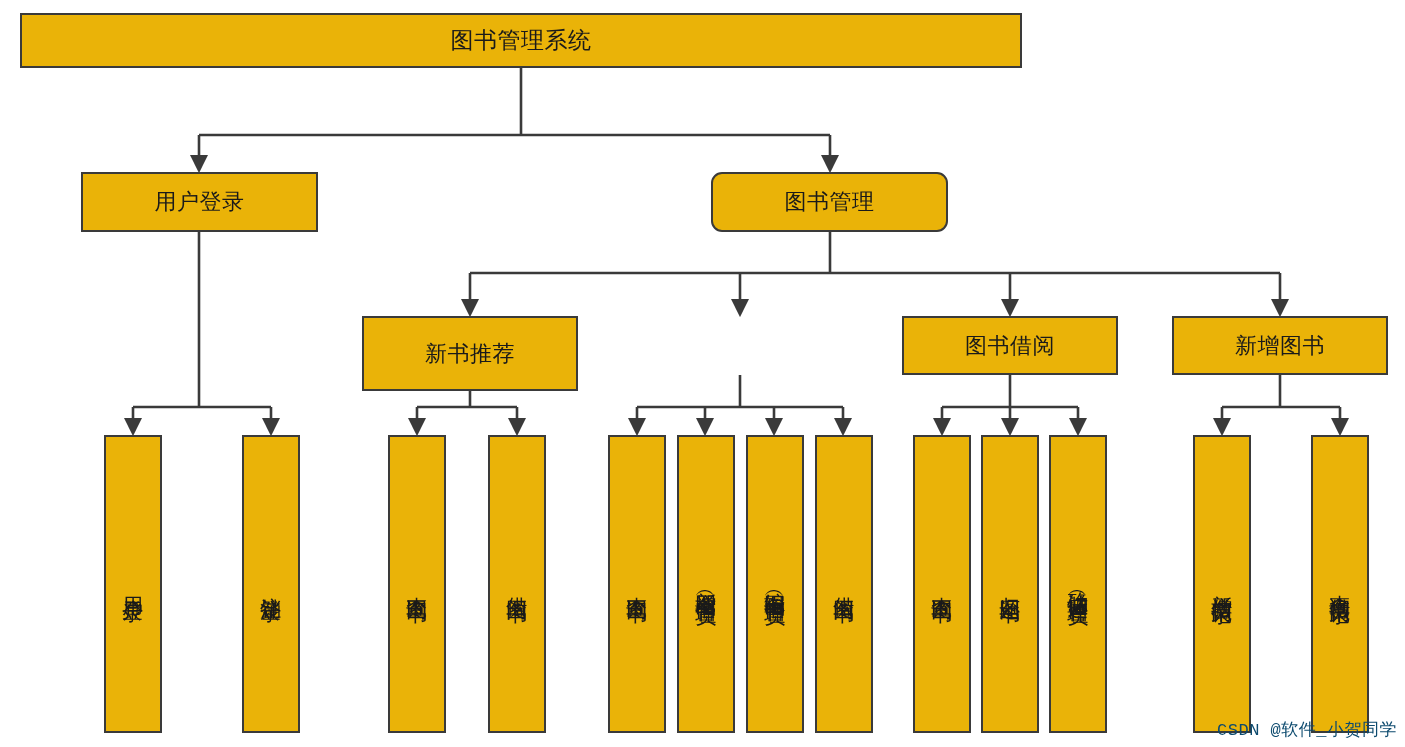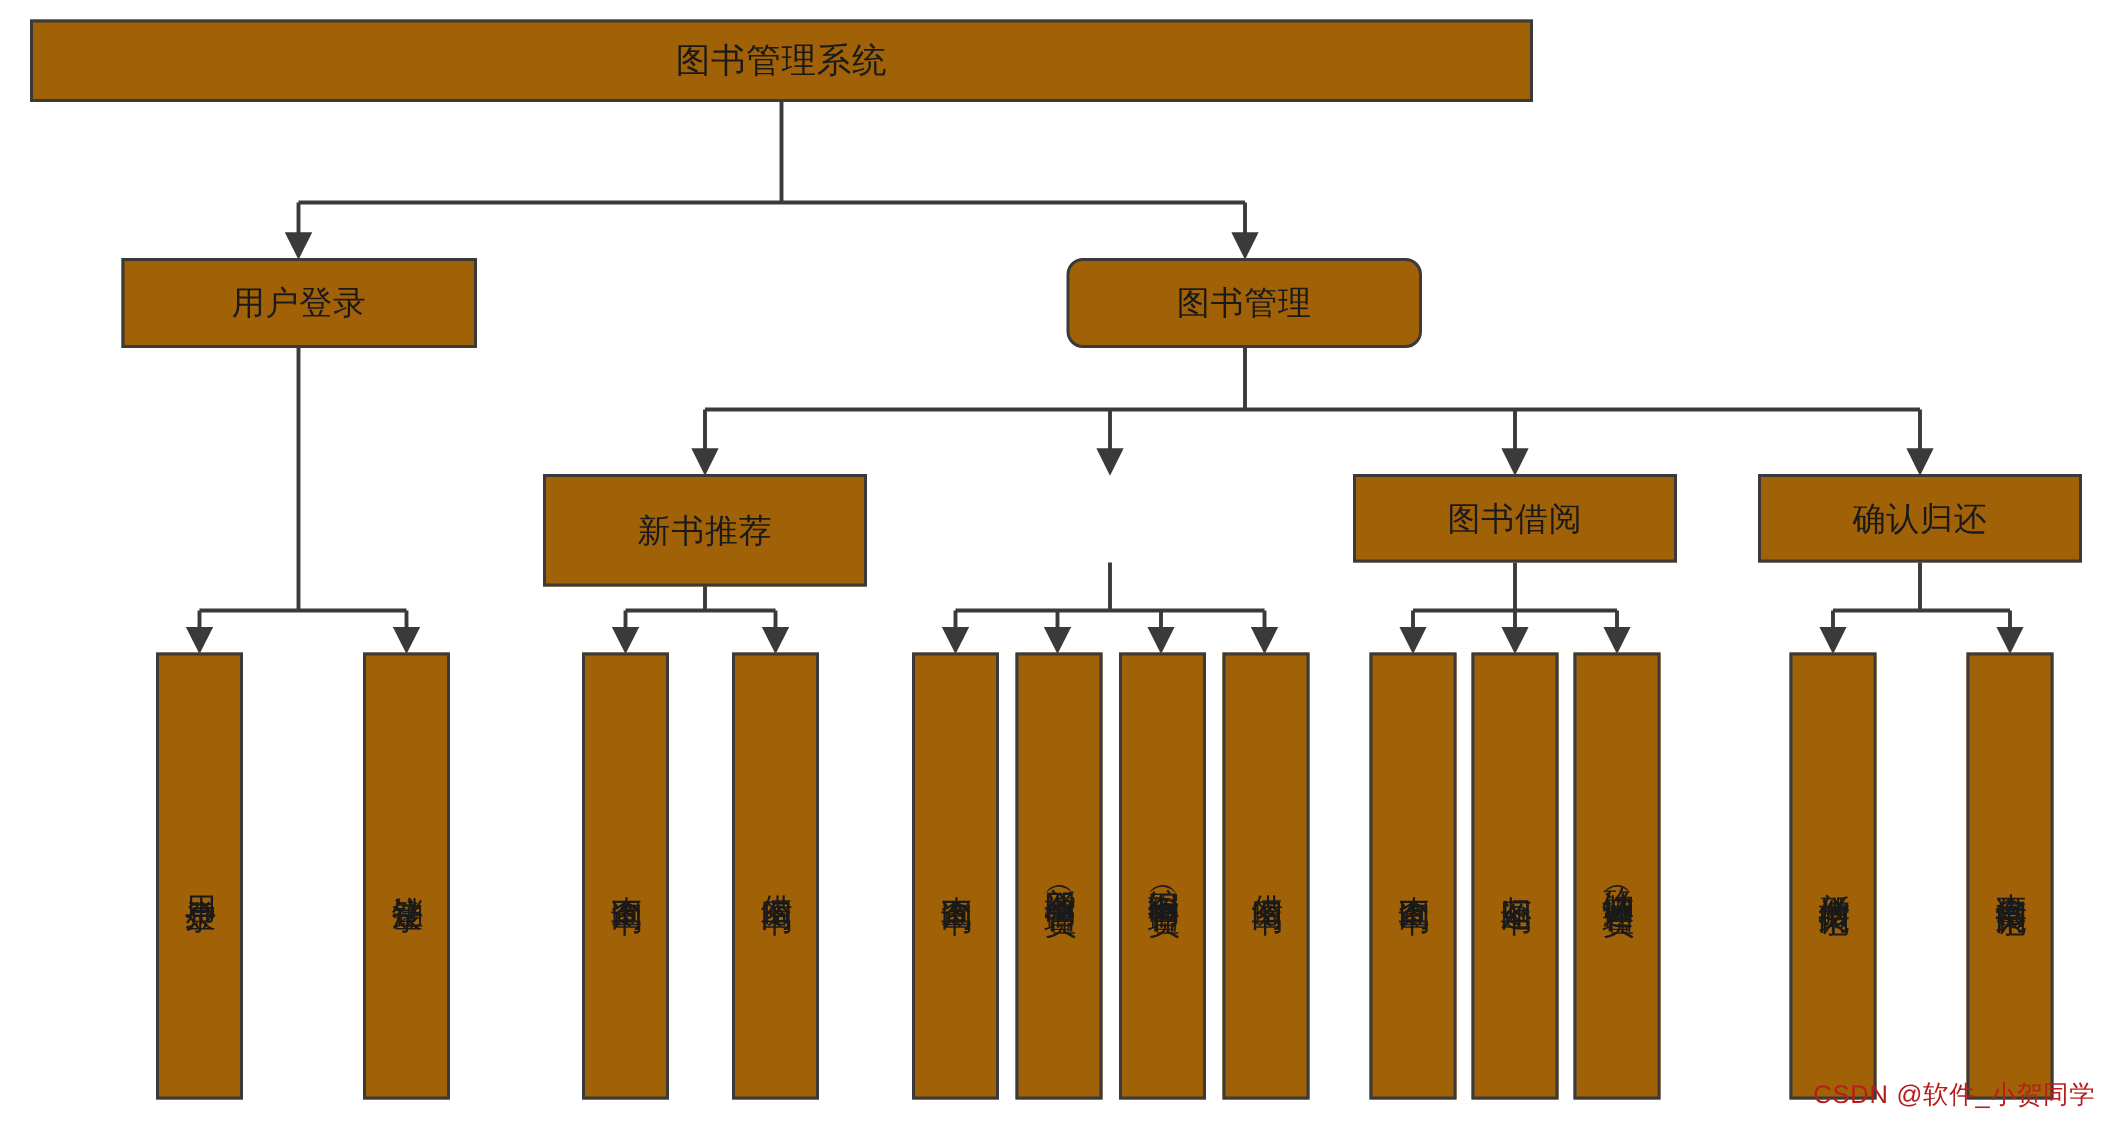--- a/index.html
+++ b/index.html
@@ -20,21 +20,21 @@
     position: absolute;
     left: 0;
     top: 0;
     width: 1405px;
     height: 747px;
     pointer-events: none;
   }
   .node {
     position: absolute;
     box-sizing: border-box;
-    background: #a16207;
+    background: #eab308;
     border: 2.5px solid #3a3a3a;
     display: flex;
     align-items: center;
     justify-content: center;
     z-index: 2;
   }
   .node .label {
     color: #1a1a1a;
     letter-spacing: 0.5px;
     white-space: nowrap;
@@ -57,25 +57,25 @@
     max-height: 100%;
   }
   .node.root .label {
     font-size: 23px;
   }
   #watermark {
     position: absolute;
     right: 8px;
     bottom: 6px;
     font-size: 17px;
-    color: #b91c1c;
+    color: #0c4a6e;
     letter-spacing: 0.5px;
     z-index: 5;
     white-space: nowrap;
-    font-family: Liberation Sans, sans-serif;
+    font-family: Liberation Mono, monospace;
   }
 </style>
 </head>
 <body>
 
 <div id="canvas">
 
   <svg id="edges" viewBox="0 0 1405 747">
     <defs>
       <marker id="arrow" viewBox="0 0 12 12" refX="6" refY="6" markerWidth="7" markerHeight="7" orient="auto-start-reverse">
@@ -145,21 +145,21 @@
   <div class="node horiz" style="left:362px; top:316px; width:216px; height:75px;">
     <span class="label">新书推荐</span>
   </div>
 
 
   <div class="node horiz" style="left:902px; top:316px; width:216px; height:59px;">
     <span class="label">图书借阅</span>
   </div>
 
   <div class="node horiz" style="left:1172px; top:316px; width:216px; height:59px;">
-    <span class="label">确认归还</span>
+    <span class="label">新增图书</span>
   </div>
 
   <div class="node vert" style="left:104px; top:435px; width:58px; height:298px;">
     <span class="label">用户登录</span>
   </div>
 
   <div class="node vert" style="left:242px; top:435px; width:58px; height:298px;">
     <span class="label">注销登录</span>
   </div>
 

